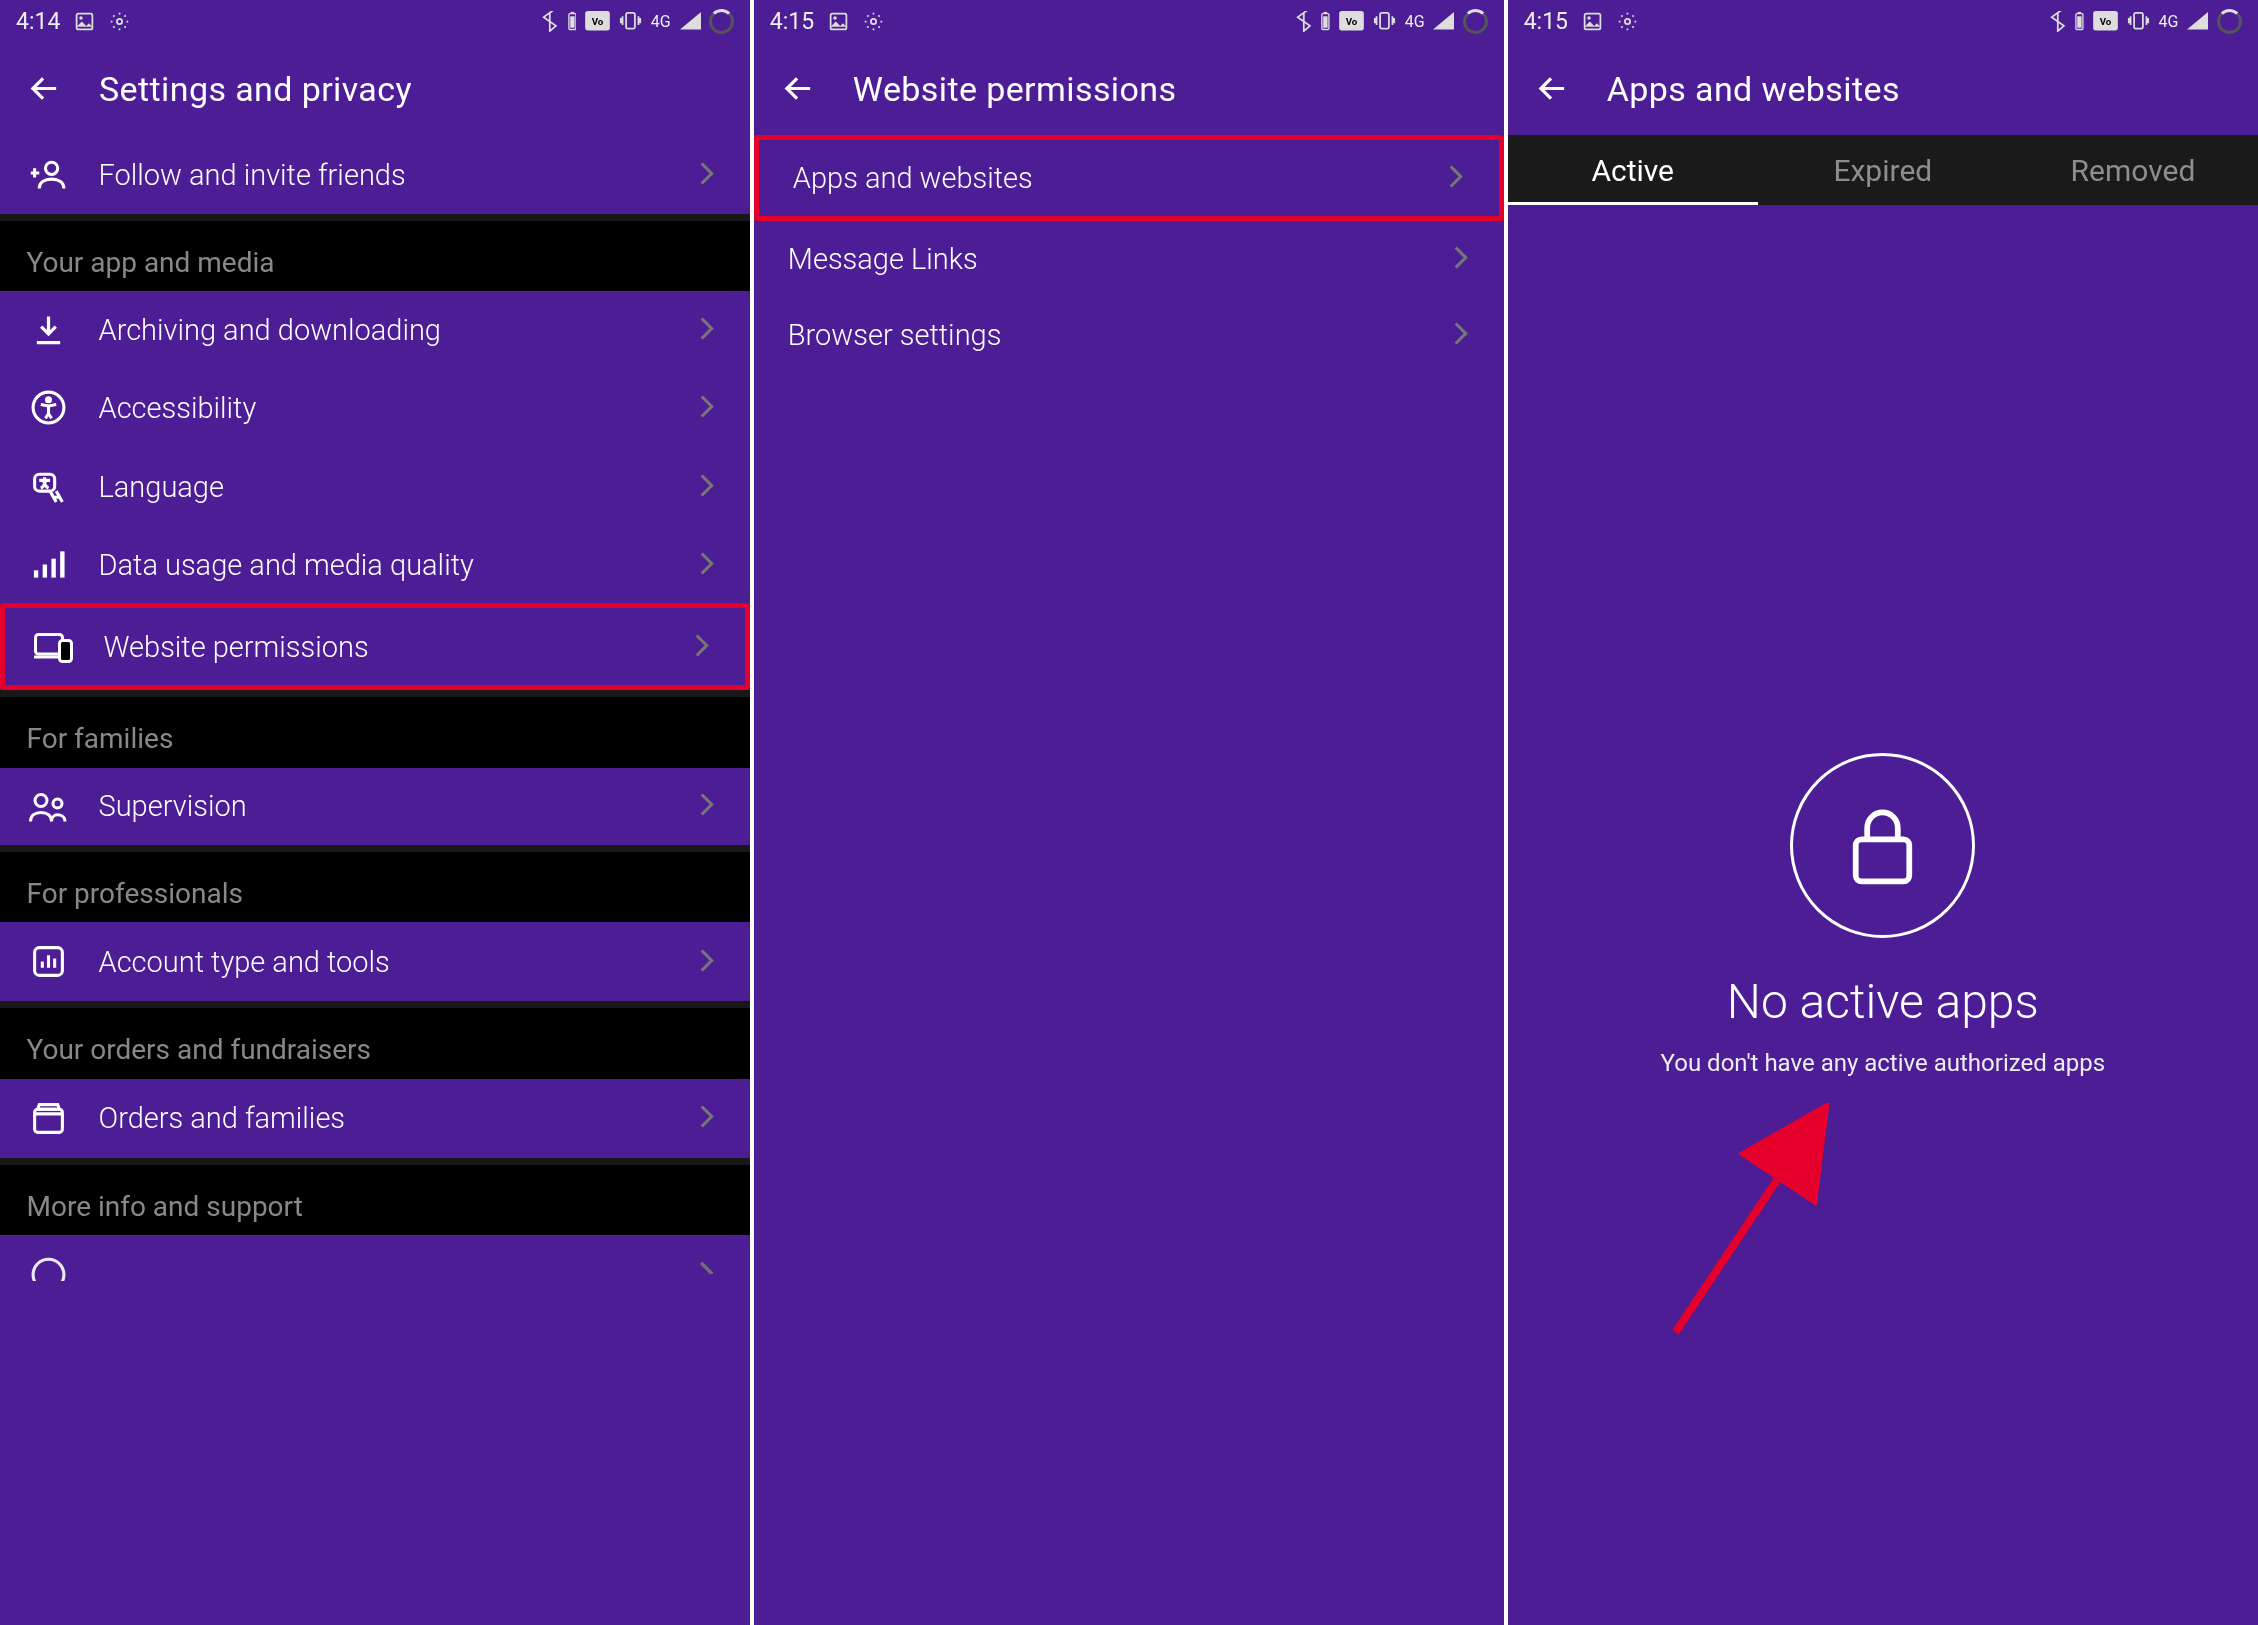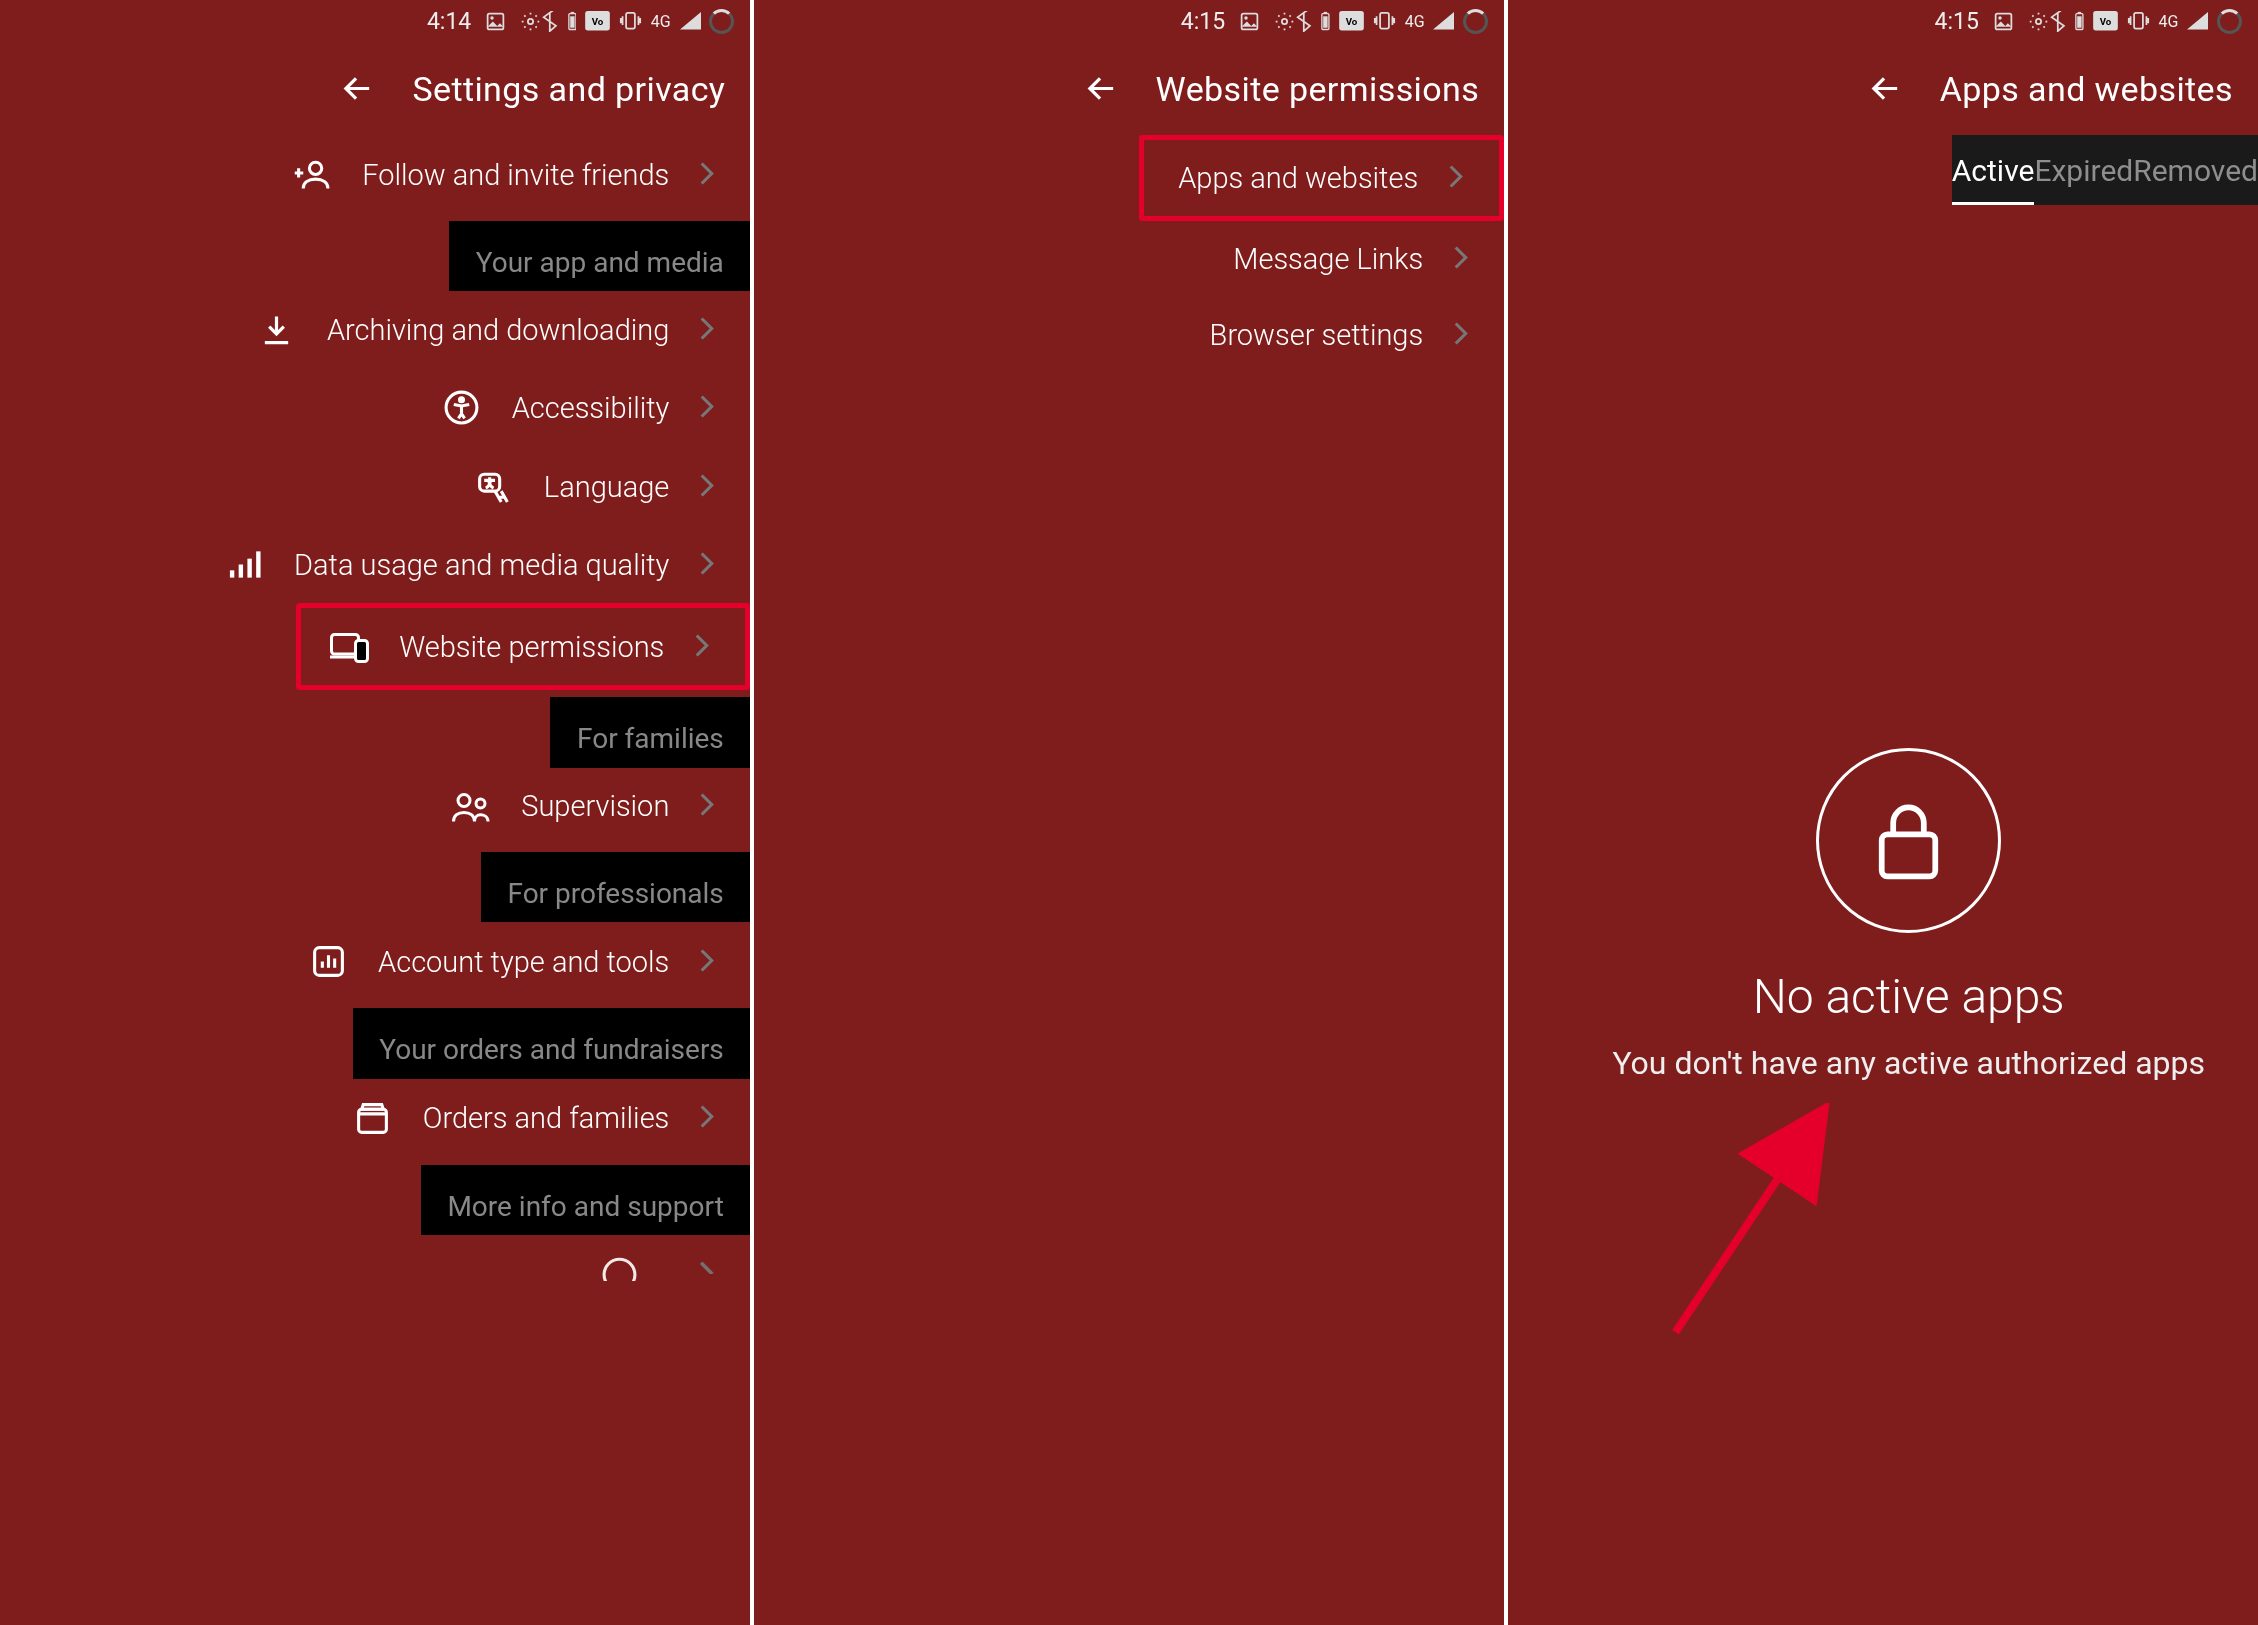--- a/index.html
+++ b/index.html
@@ -6,27 +6,26 @@
   body {
     background: #fff;
     font-family: -apple-system, BlinkMacSystemFont, "Segoe UI", Roboto, Helvetica, Arial, sans-serif;
     width: 2258px;
     height: 1625px;
     display: flex;
     gap: 3.5px;
   }
   .phone {
     flex: 1;
-    background: #7f1d1d;
+    background: #4c1d95;
     color: #fff;
     display: flex;
     flex-direction: column;
     position: relative;
     overflow: hidden;
-    align-items: flex-end;
   }
   
   .status-bar {
     height: 42px;
     display: flex;
     align-items: center;
     justify-content: space-between;
     padding: 0 16px;
     font-size: 23px;
     color: #eee;
@@ -107,21 +106,21 @@
     padding: 0 53px;
   }
   .lock-circle {
     width: 185px; height: 185px;
     border: 3.5px solid #fff;
     border-radius: 50%;
     display:flex; align-items:center; justify-content:center;
     margin-bottom: 35px;
   }
   .empty-title { font-size: 48px; font-weight: 300; margin-bottom: 19.4px; }
-  .empty-sub { font-size: 32px; color: #eee; text-align:center; }
+  .empty-sub { font-size: 24px; color: #eee; text-align:center; }
   
   .arrow-annot {
     position: absolute;
     pointer-events: none;
   }
 </style>
 </head>
 <body>
 
 <div class="phone">

